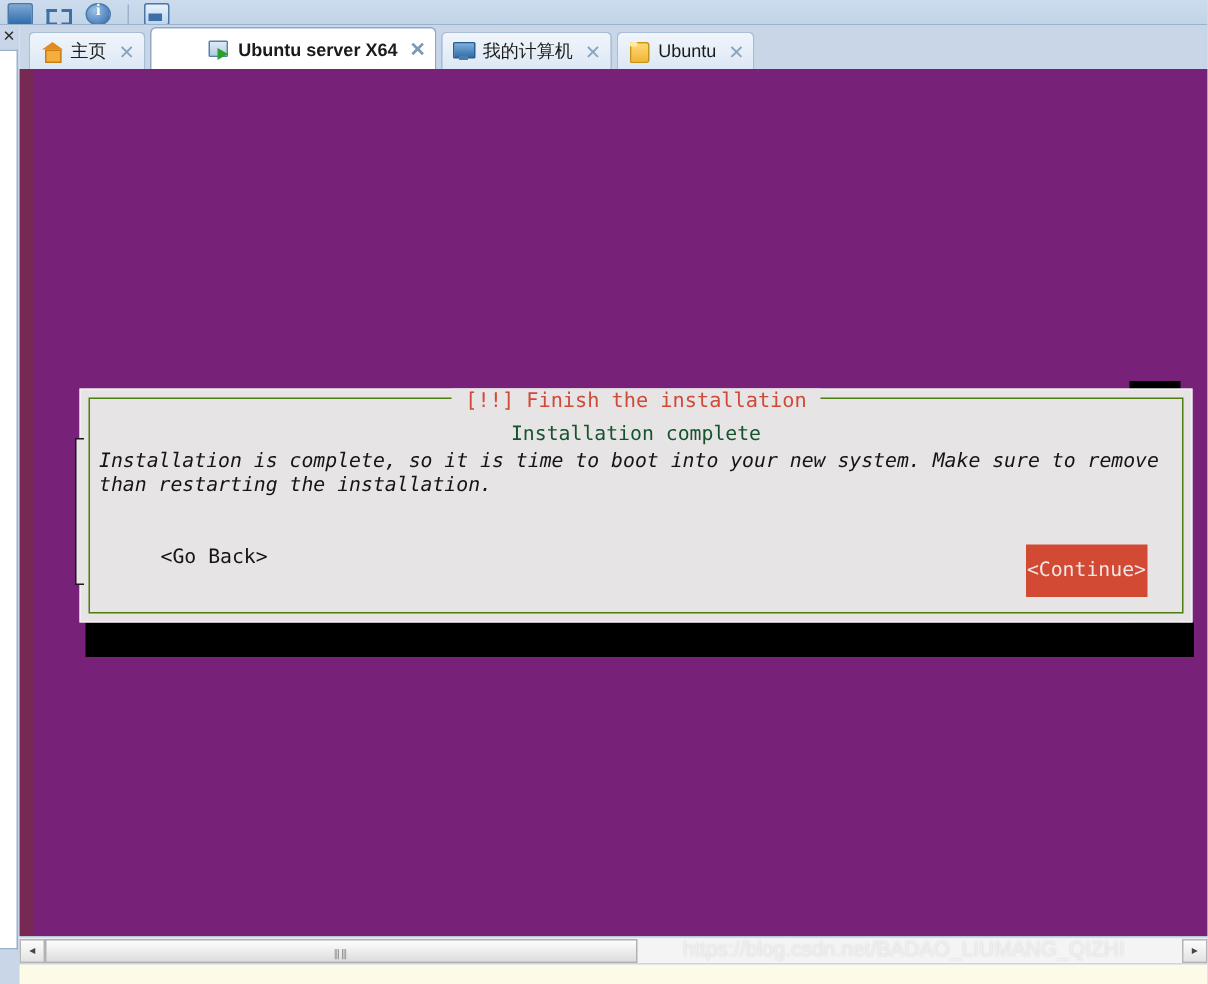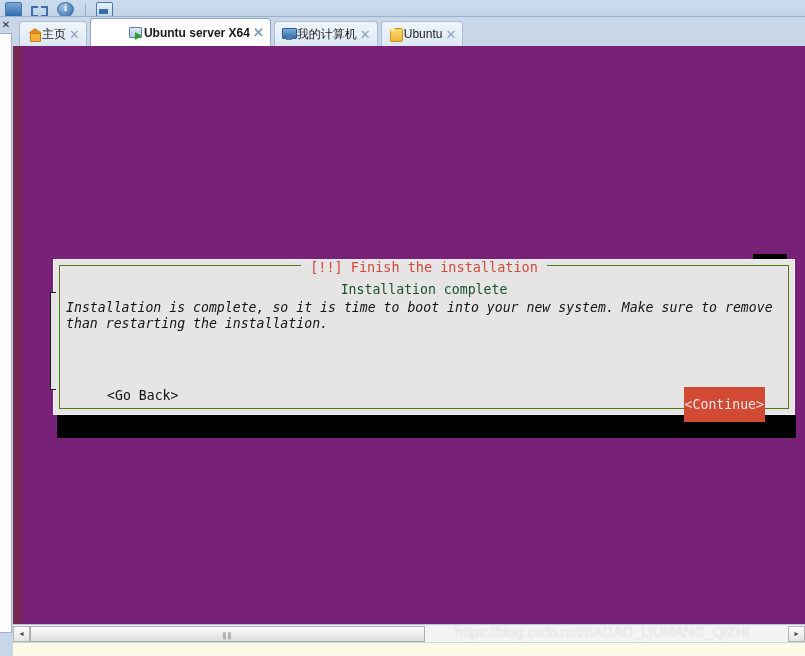--- a/index.html
+++ b/index.html
@@ -132,20 +132,21 @@
     background: #c8d6e8;
     display: flex;
     align-items: flex-end;
     padding-left: 6px;
     overflow: hidden;
   }
   .tab {
     height: 25px;
     display: flex;
     align-items: center;
+    gap: 5px;
     padding: 0 6px 0 7px;
     margin-right: 3px;
     background: linear-gradient(#f0f5fb, #dde8f4);
     border: 1px solid #a9bed6;
     border-bottom: none;
     border-radius: 4px 4px 0 0;
     font-size: 12px;
     color: #1b1b1b;
     white-space: nowrap;
     cursor: pointer;
@@ -332,21 +333,20 @@
   .para {
     padding: 0 6px;
     white-space: pre;
     font-style: italic;
   }
   .btn-row {
     position: absolute;
     left: 0; right: 0;
     top: 98px;
     height: 18px;
-    margin-top: 24px;
   }
   .go-back {
     position: absolute;
     left: 47px; top: 0;
     font-family: "DejaVu Sans Mono", "Liberation Mono", monospace;
     font-size: 13.2px;
     color: #141414;
     cursor: pointer;
   }
   .continue {

